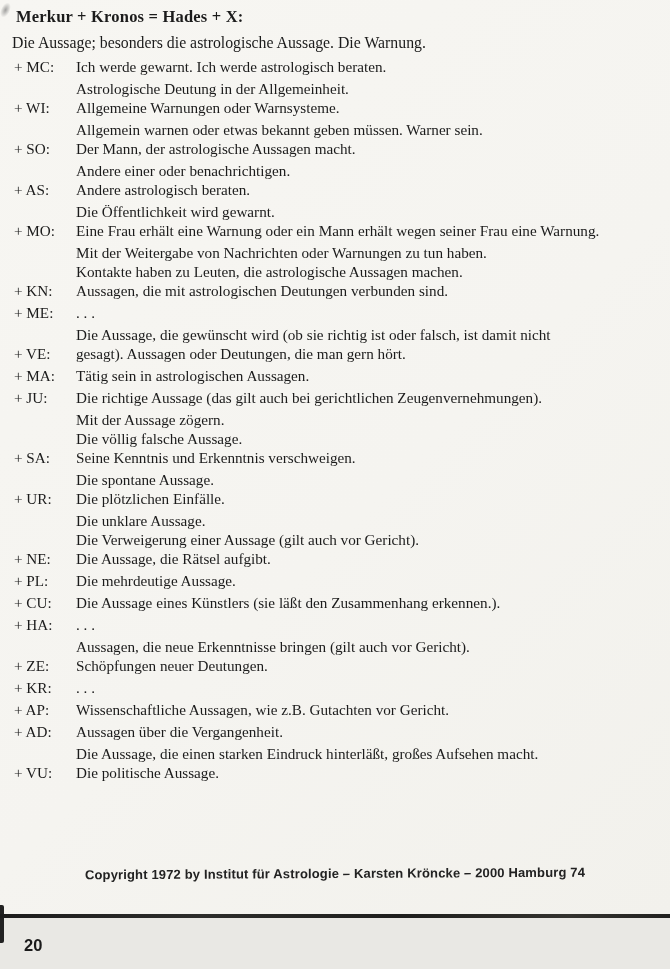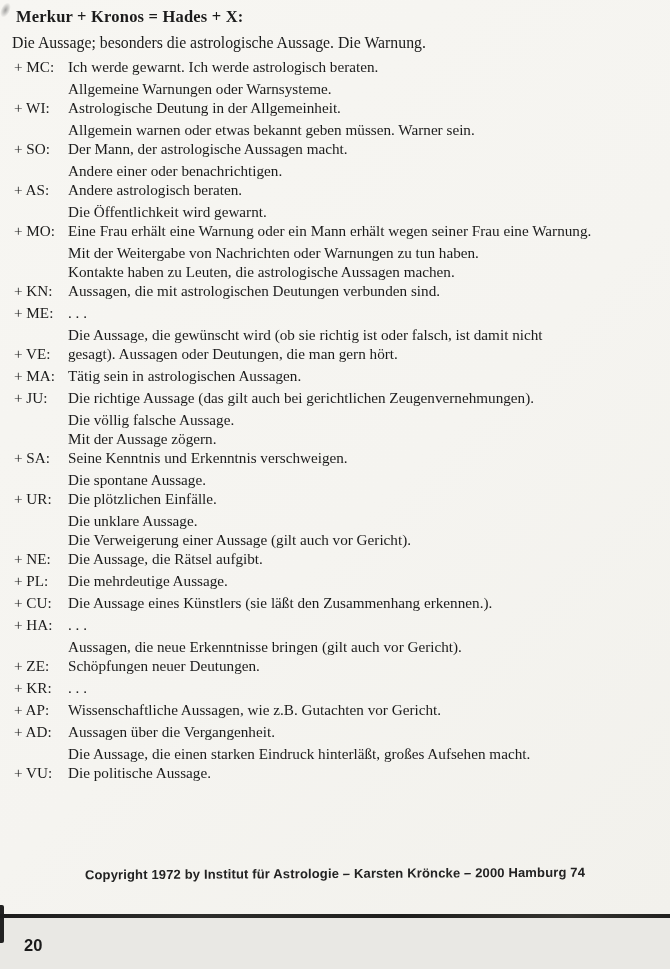--- a/index.html
+++ b/index.html
@@ -55,20 +55,21 @@
   }
   .entry-label {
     flex: 0 0 54px;
     font-size: 15.2px;
     line-height: 19px;
     white-space: nowrap;
   }
   .entry-lines {
     flex: 1 1 auto;
     min-width: 0;
+    margin-left: 8px;
   }
   .entry-line {
     font-size: 15.2px;
     line-height: 19px;
     white-space: nowrap;
   }
   .copyright {
     position: absolute;
     left: 0; right: 0;
     top: 866px;
@@ -118,22 +119,22 @@
   <div class="entry">
     <div class="entry-label">+ MC:</div>
     <div class="entry-lines">
           <div class="entry-line">Ich werde gewarnt. Ich werde astrologisch beraten.</div>
         </div>
   </div>
 
   <div class="entry">
     <div class="entry-label">+ WI:</div>
     <div class="entry-lines">
+          <div class="entry-line">Astrologische Deutung in der Allgemeinheit.</div>
           <div class="entry-line">Allgemeine Warnungen oder Warnsysteme.</div>
-          <div class="entry-line">Astrologische Deutung in der Allgemeinheit.</div>
         </div>
   </div>
 
   <div class="entry">
     <div class="entry-label">+ SO:</div>
     <div class="entry-lines">
           <div class="entry-line">Allgemein warnen oder etwas bekannt geben müssen. Warner sein.</div>
           <div class="entry-line">Der Mann, der astrologische Aussagen macht.</div>
         </div>
   </div>
@@ -188,22 +189,22 @@
   <div class="entry">
     <div class="entry-label">+ JU:</div>
     <div class="entry-lines">
           <div class="entry-line">Die richtige Aussage (das gilt auch bei gerichtlichen Zeugenvernehmungen).</div>
         </div>
   </div>
 
   <div class="entry">
     <div class="entry-label">+ SA:</div>
     <div class="entry-lines">
+          <div class="entry-line">Mit der Aussage zögern.</div>
           <div class="entry-line">Die völlig falsche Aussage.</div>
-          <div class="entry-line">Mit der Aussage zögern.</div>
           <div class="entry-line">Seine Kenntnis und Erkenntnis verschweigen.</div>
         </div>
   </div>
 
   <div class="entry">
     <div class="entry-label">+ UR:</div>
     <div class="entry-lines">
           <div class="entry-line">Die spontane Aussage.</div>
           <div class="entry-line">Die plötzlichen Einfälle.</div>
         </div>

